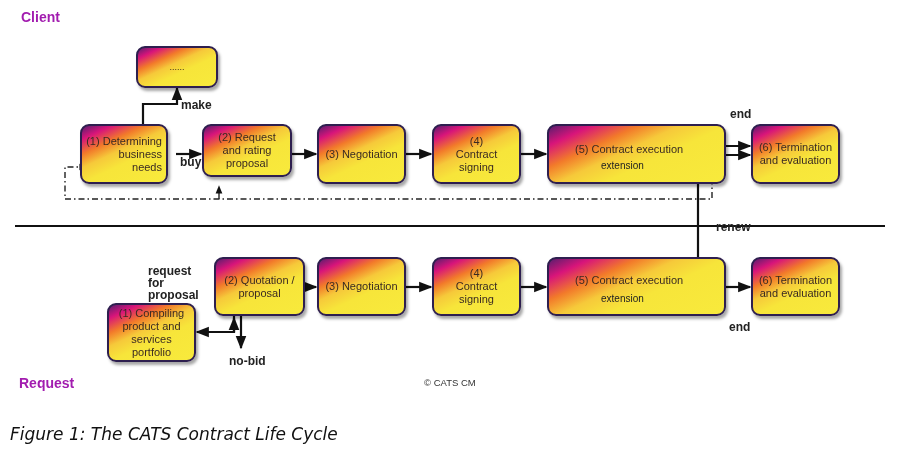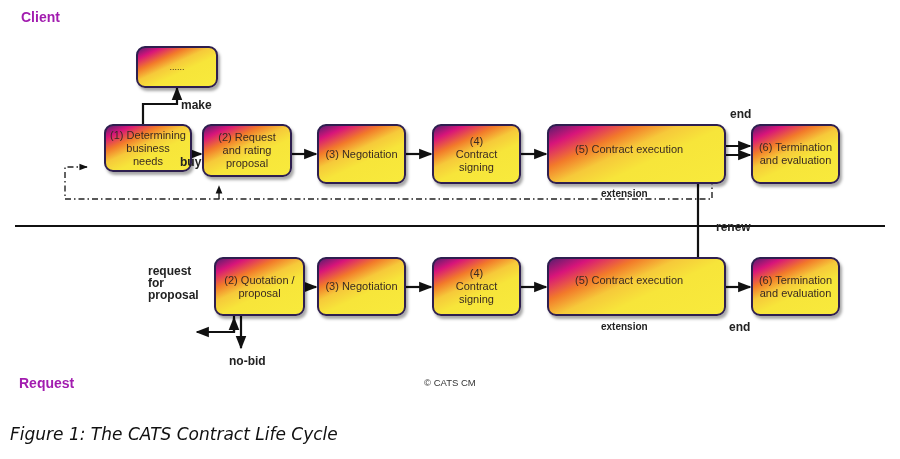--- a/index.html
+++ b/index.html
@@ -6,21 +6,21 @@
   body { width:900px; height:459px; position:relative; overflow:hidden; font-family:"Liberation Sans", sans-serif; }
   #diagram { position:absolute; left:0; top:0; width:900px; height:459px; }
   .box { position:absolute; box-sizing:border-box; border:2.5px solid #2e1f4f; border-radius:9px;
          background: linear-gradient(155deg, #5a1e6e 0%, #d8147a 14%, #f27a2a 30%, #f6c93a 44%, #f7e53a 60%, #f8ea3c 100%);
          box-shadow: 2px 3px 3px rgba(0,0,0,0.35);
          display:flex; align-items:center; justify-content:center; text-align:center;
          color:#3a2a22; font-size:11px; line-height:13px; }
   .box span { display:block; padding:0 4px; }
   .lane { position:absolute; font-weight:bold; font-size:14px; color:#a21caf; }
   .lbl { position:absolute; font-weight:bold; font-size:12px; color:#222; line-height:12px; }
-  .lbl-inner { position:absolute; font-weight:bold; font-size:10px; color:#222;margin-top:28px; }
+  .lbl-inner { position:absolute; font-weight:normal; font-size:10px; color:#222; }
   .copy { position:absolute; font-size:9.5px; color:#333; }
   .caption { position:absolute; left:10px; top:424px; font-family:"DejaVu Sans", sans-serif; font-style:italic; font-size:17px; color:#111; }
   svg { position:absolute; left:0; top:0; }
 </style>
 </head>
 <body>
 
 <div id="diagram">
 
   <svg width="900" height="459">
@@ -69,21 +69,21 @@
   </svg>
 
   <div class="lbl-inner" style="left:694px; top:146px; font-size:10px;">?</div>
 
   <div class="lane" style="left:21px; top:9px;">Client</div>
   <div class="lane" style="left:19px; top:375px;">Request</div>
 
   <div class="box" style="left:136px; top:46px; width:82px; height:42px;">
     <span style="font-size:9px;">......</span>
   </div>
-  <div class="box" style="left:104px; top:124px; width:88px; height:48px;">
+  <div class="box" style="left:80px; top:124px; width:88px; height:60px;text-align:right;">
     <span>(1) Determining business needs</span>
   </div>
   <div class="box" style="left:202px; top:124px; width:90px; height:53px;">
     <span>(2) Request and rating proposal</span>
   </div>
   <div class="box" style="left:317px; top:124px; width:89px; height:60px;">
     <span>(3) Negotiation</span>
   </div>
   <div class="box" style="left:432px; top:124px; width:89px; height:60px;">
     <span style="padding:0 14px;">(4) Contract signing</span>
@@ -94,20 +94,23 @@
   <div class="box" style="left:751px; top:124px; width:89px; height:60px;">
     <span>(6) Termination and evaluation</span>
   </div>
 
   <div class="lbl" style="left:181px; top:99px;">make</div>
   <div class="lbl" style="left:180px; top:156px;">buy</div>
   <div class="lbl-inner" style="left:601px; top:160px;">extension</div>
   <div class="lbl" style="left:730px; top:108px;">end</div>
   <div class="lbl" style="left:716px; top:221px;">renew</div>
 
+  <div class="box" style="left:107px; top:303px; width:89px; height:59px;">
+    <span>(1) Compiling product and services portfolio</span>
+  </div>
   <div class="box" style="left:214px; top:257px; width:91px; height:59px;">
     <span>(2) Quotation / proposal</span>
   </div>
   <div class="box" style="left:317px; top:257px; width:89px; height:59px;">
     <span>(3) Negotiation</span>
   </div>
   <div class="box" style="left:432px; top:257px; width:89px; height:59px;">
     <span style="padding:0 14px;">(4) Contract signing</span>
   </div>
   <div class="box" style="left:547px; top:257px; width:179px; height:59px;">

